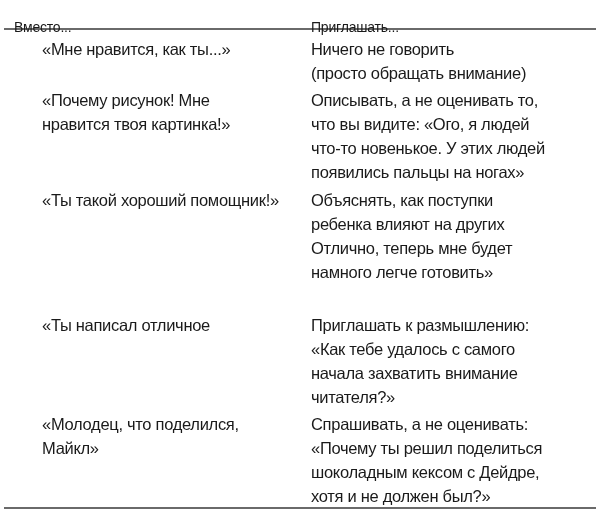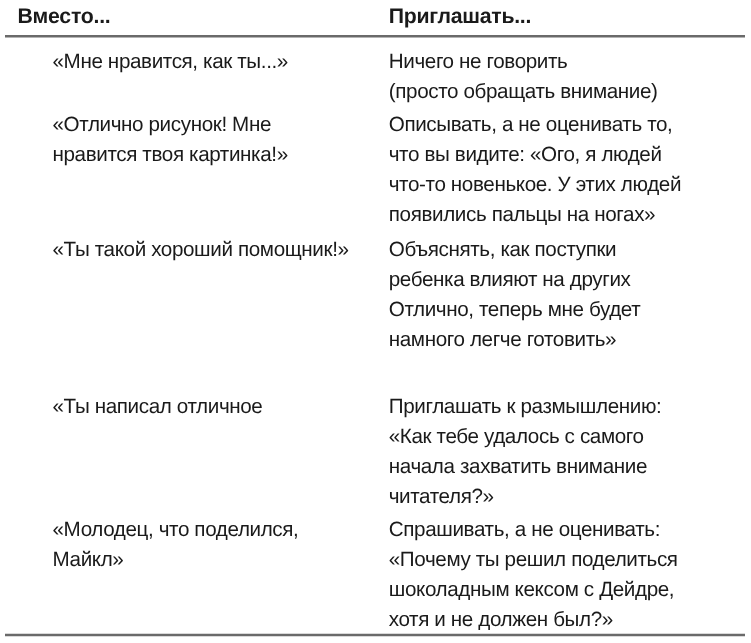--- a/index.html
+++ b/index.html
@@ -23,23 +23,23 @@
     }
     .header {
       position: relative;
       height: 28px;
       border-bottom: 2px solid #6a6a6a;
       margin-left: 4px;
       width: 592px;
     }
     .header .col {
       position: absolute;
-      top: 3px;
-      font-weight: bold;
-      font-size: 17px;
+      top: 19px;
+      font-weight: normal;
+      font-size: 14px;
       letter-spacing: -0.2px;
     }
     .header .col.left { left: 10px; }
     .header .col.right { left: 307px; }
     .row {
       position: absolute;
       left: 0;
       width: 601px;
       font-size: 16.5px;
       line-height: 24px;
@@ -82,21 +82,21 @@
       <span class="line">«Мне нравится, как ты...»</span>
     </div>
     <div class="cell-right">
       <span class="line bold">Ничего не говорить</span>
       <span class="line">(просто обращать внимание)</span>
     </div>
   </div>
 
   <div class="row" style="top:88px;">
     <div class="cell-left">
-      <span class="line">«Отлично рисунок! Мне</span>
+      <span class="line">«Почему рисунок! Мне</span>
       <span class="line">нравится твоя картинка!»</span>
     </div>
     <div class="cell-right">
       <span class="line bold">Описывать, а не оценивать то,</span>
       <span class="line">
         <span class="bold">что вы видите:</span><span> «Ого, я людей</span>
       </span>
       <span class="line">что-то новенькое. У этих людей</span>
       <span class="line">появились пальцы на ногах»</span>
     </div>

